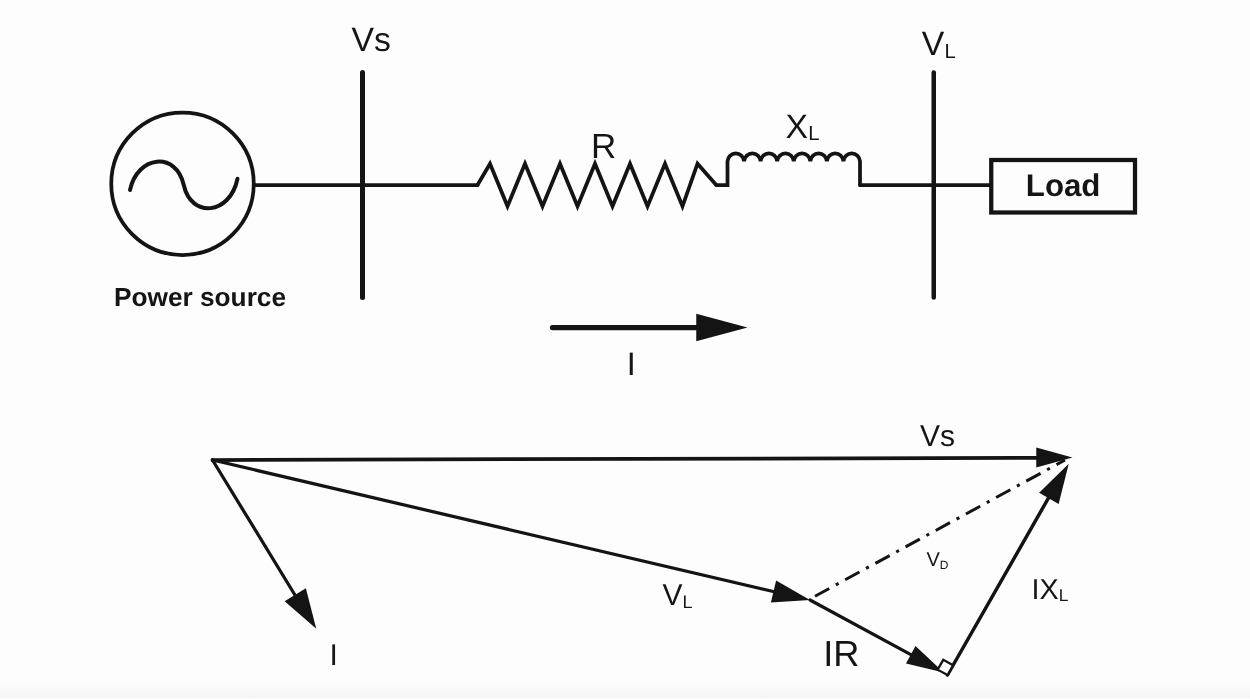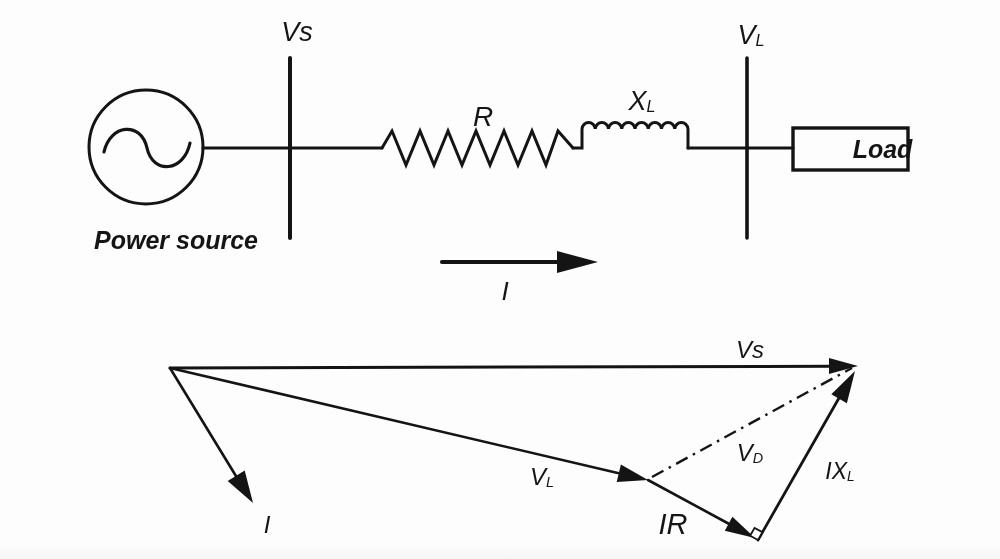--- a/index.html
+++ b/index.html
@@ -20,23 +20,22 @@
     background: linear-gradient(to bottom, rgba(120,120,120,0) 0%, rgba(120,120,120,0.06) 100%);
     pointer-events: none;
   }
   svg { position: absolute; inset: 0; }
   .lbl {
     position: absolute;
     line-height: 1;
     white-space: nowrap;
     transform: translateX(-50%);
     color: #151515;
-    font-style: italic;
   }
-  .bold { font-weight: bold; padding-left: 32px; }
+  .bold { font-weight: bold; }
   .sub {
     font-size: 0.60em;
     position: relative;
     top: 2px;
     letter-spacing: 0;
   }
   .load-label-wrap {
     position: absolute;
     left: 793px; top: 128px; width: 115px; height: 42px;
     display: flex; align-items: center; justify-content: center;
@@ -110,21 +109,21 @@
         <path d="M 758 540 L 843 391" stroke-width="2.8"></path>
         <polygon points="855,371 846.9,403.2 831.3,394.2" fill="#141414" stroke="none"></polygon>
       </g>
 
       <path d="M 652 477 L 852 368" stroke-width="2.4" stroke-dasharray="13 6 2.5 6" stroke-linecap="butt"></path>
 
       <polygon points="758,540 750.1,535.7 754.6,527.9 762.4,532.2" fill="#ffffff" stroke="#141414" stroke-width="1.8"></polygon>
     </g>
   </svg>
 
-  <div class="lbl bold" style="left:160px; top:228px; font-size:25px;">Power source</div>
+  <div class="lbl bold" style="left:160px; top:228px; font-size:21px;">Power source</div>
 
   <div class="lbl" style="left:297px; top:19px; font-size:27px;">Vs</div>
 
   <div class="lbl" style="left:751px; top:22px; font-size:27px;"><span>V</span><span class="sub">L</span></div>
 
   <div class="lbl" style="left:483px; top:103px; font-size:28px;">R</div>
 
   <div class="lbl" style="left:642px; top:88px; font-size:27px;text-align:center;"><span>X</span><span class="sub">L</span></div>
 
   <div class="lbl bold load-label-wrap" style="font-size:25px;">Load</div>
@@ -134,15 +133,15 @@
   <div class="lbl" style="left:750px; top:338px; font-size:24px;">Vs</div>
 
   <div class="lbl" style="left:267px; top:513px; font-size:24px;">I</div>
 
   <div class="lbl" style="left:542px; top:465px; font-size:24px;"><span>V</span><span class="sub">L</span></div>
 
   <div class="lbl" style="left:673px; top:510px; font-size:29px;">IR</div>
 
   <div class="lbl" style="left:840px; top:460px; font-size:23px;"><span>IX</span><span class="sub">L</span></div>
 
-  <div class="lbl" style="left:750px; top:441px; font-size:24px;"><span>V</span><span class="sub">D</span></div>
+  <div class="lbl" style="left:750px; top:441px; font-size:16px;"><span>V</span><span class="sub">D</span></div>
 
 </div>
 
 </body></html>

